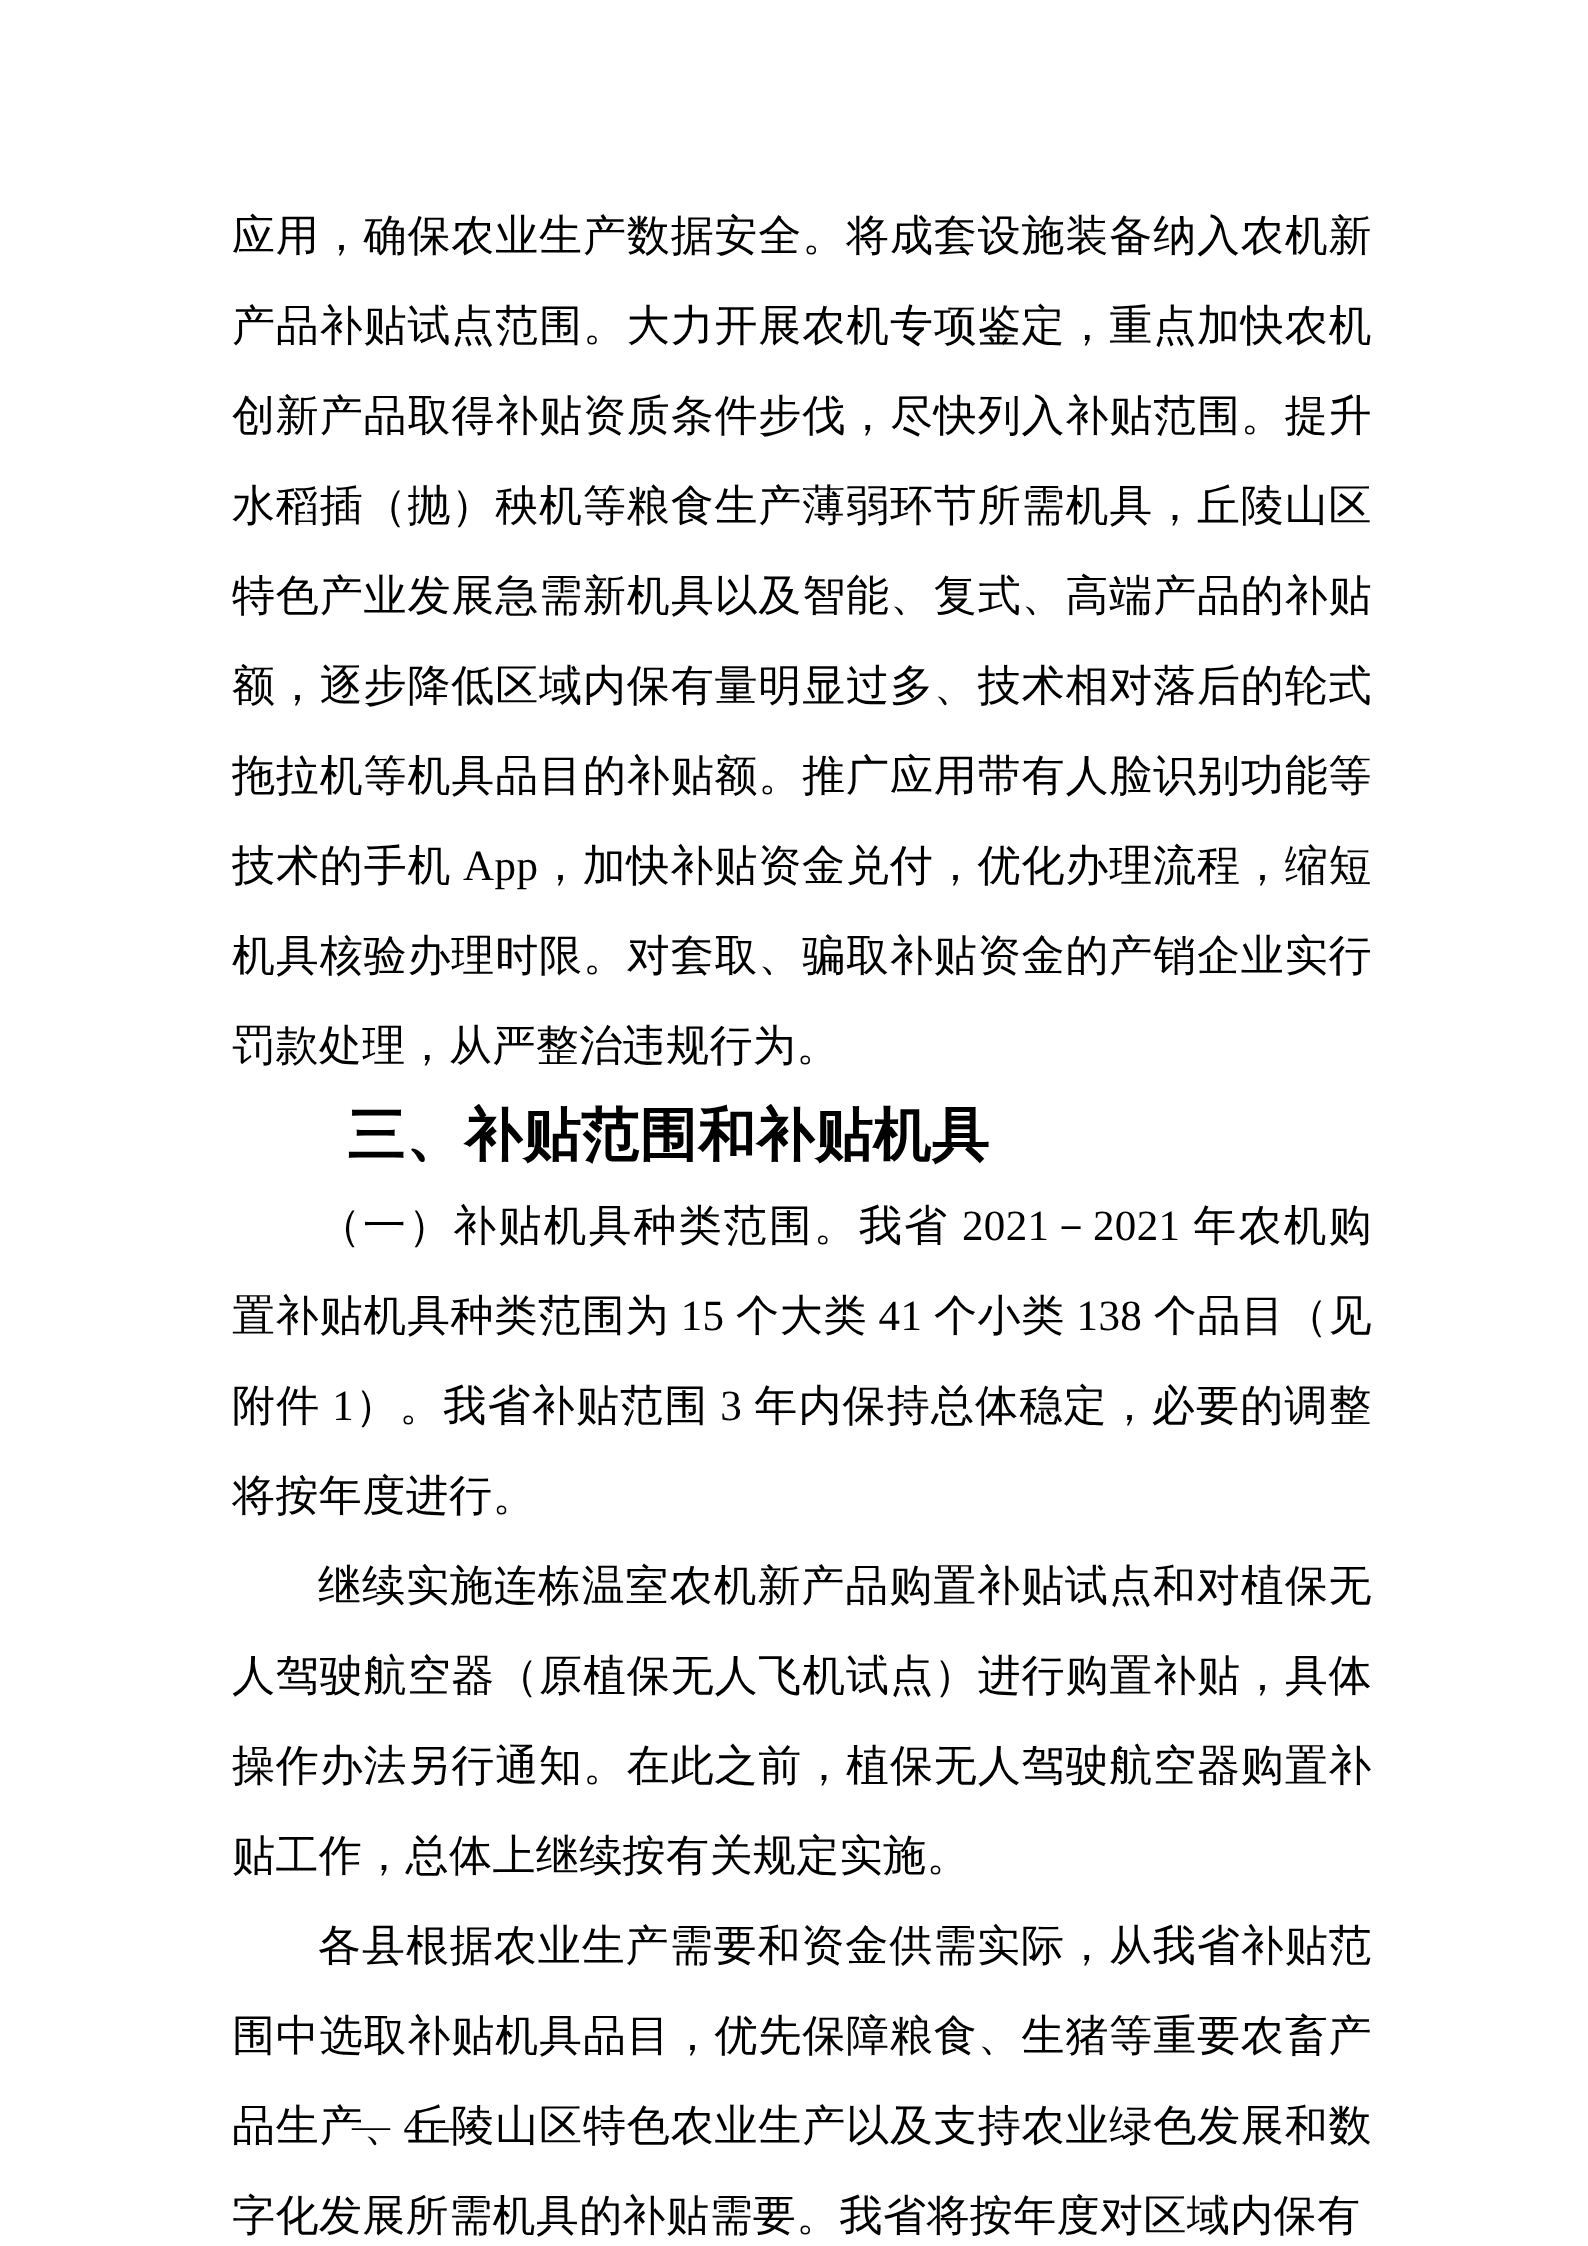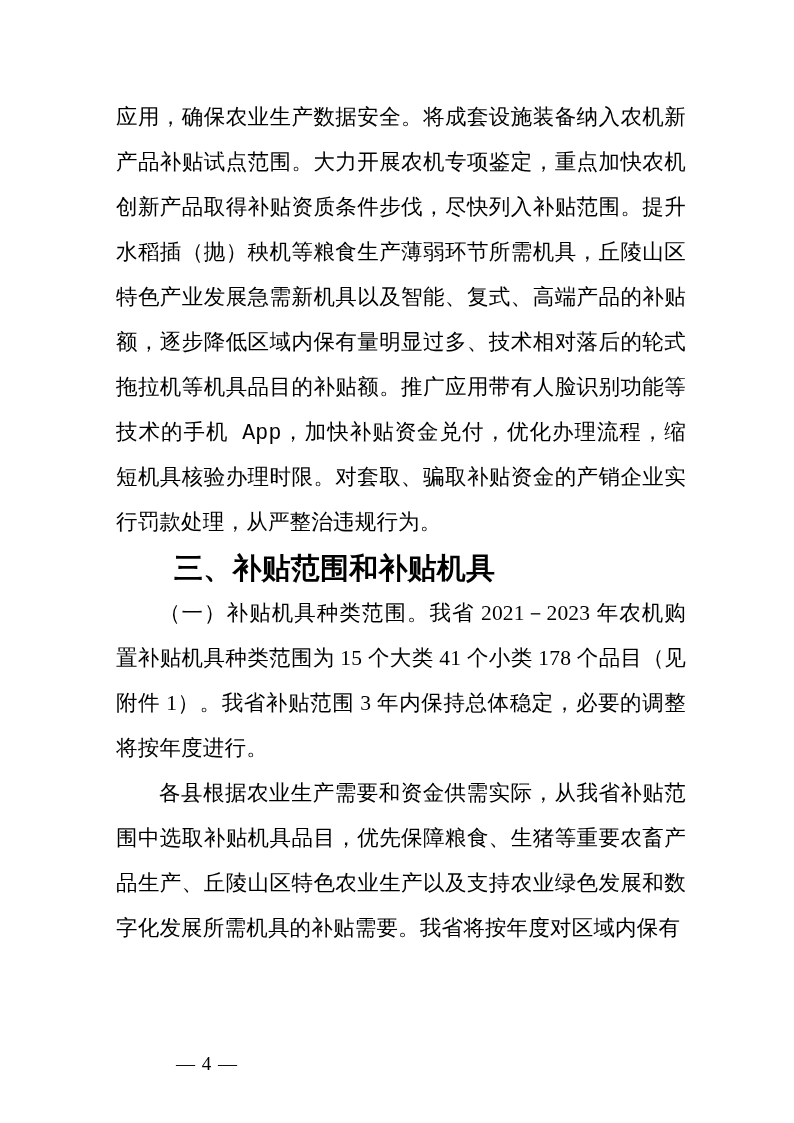--- a/index.html
+++ b/index.html
@@ -30,21 +30,20 @@
     text-align: justify;
     text-justify: inter-ideograph;
     letter-spacing: 0.2px;
   }
   .para {
     margin: 0;
     text-indent: 2em;
   }
   .para.no-indent {
     text-indent: 0;
-    font-family: Liberation Mono, monospace;
   }
   .heading {
     margin: 0;
     font-size: 29px;
     line-height: 45px;
     font-weight: bold;
     text-indent: 2em;
     font-family: "Liberation Sans", "DejaVu Sans", sans-serif;
   }
   .footer {
@@ -63,21 +62,22 @@
   }
 </style>
 </head>
 <body>
 
 <div class="page">
 
   <div class="body-text">
     <p class="para no-indent">应用，确保农业生产数据安全。将成套设施装备纳入农机新产品补贴试点范围。大力开展农机专项鉴定，重点加快农机创新产品取得补贴资质条件步伐，尽快列入补贴范围。提升水稻插（抛）秧机等粮食生产薄弱环节所需机具，丘陵山区特色产业发展急需新机具以及智能、复式、高端产品的补贴额，逐步降低区域内保有量明显过多、技术相对落后的轮式拖拉机等机具品目的补贴额。推广应用带有人脸识别功能等技术的手机 App，加快补贴资金兑付，优化办理流程，缩短机具核验办理时限。对套取、骗取补贴资金的产销企业实行罚款处理，从严整治违规行为。</p>
     <p class="heading">三、补贴范围和补贴机具</p>
-    <p class="para">（一）补贴机具种类范围。我省 2021－2023 年农机购置补贴机具种类范围为 15 个大类 41 个小类 178 个品目（见附件 1）。我省补贴范围 3 年内保持总体稳定，必要的调整将按年度进行。</p>
+    <p class="para">（一）补贴机具种类范围。我省 2021－2021 年农机购置补贴机具种类范围为 15 个大类 41 个小类 138 个品目（见附件 1）。我省补贴范围 3 年内保持总体稳定，必要的调整将按年度进行。</p>
+    <p class="para">继续实施连栋温室农机新产品购置补贴试点和对植保无人驾驶航空器（原植保无人飞机试点）进行购置补贴，具体操作办法另行通知。在此之前，植保无人驾驶航空器购置补贴工作，总体上继续按有关规定实施。</p>
     <p class="para">各县根据农业生产需要和资金供需实际，从我省补贴范围中选取补贴机具品目，优先保障粮食、生猪等重要农畜产品生产、丘陵山区特色农业生产以及支持农业绿色发展和数字化发展所需机具的补贴需要。我省将按年度对区域内保有</p>
   </div>
 
   <div class="footer">
     <span class="footer-inner">— 4 —</span>
   </div>
 
 </div>
 
 </body></html>

